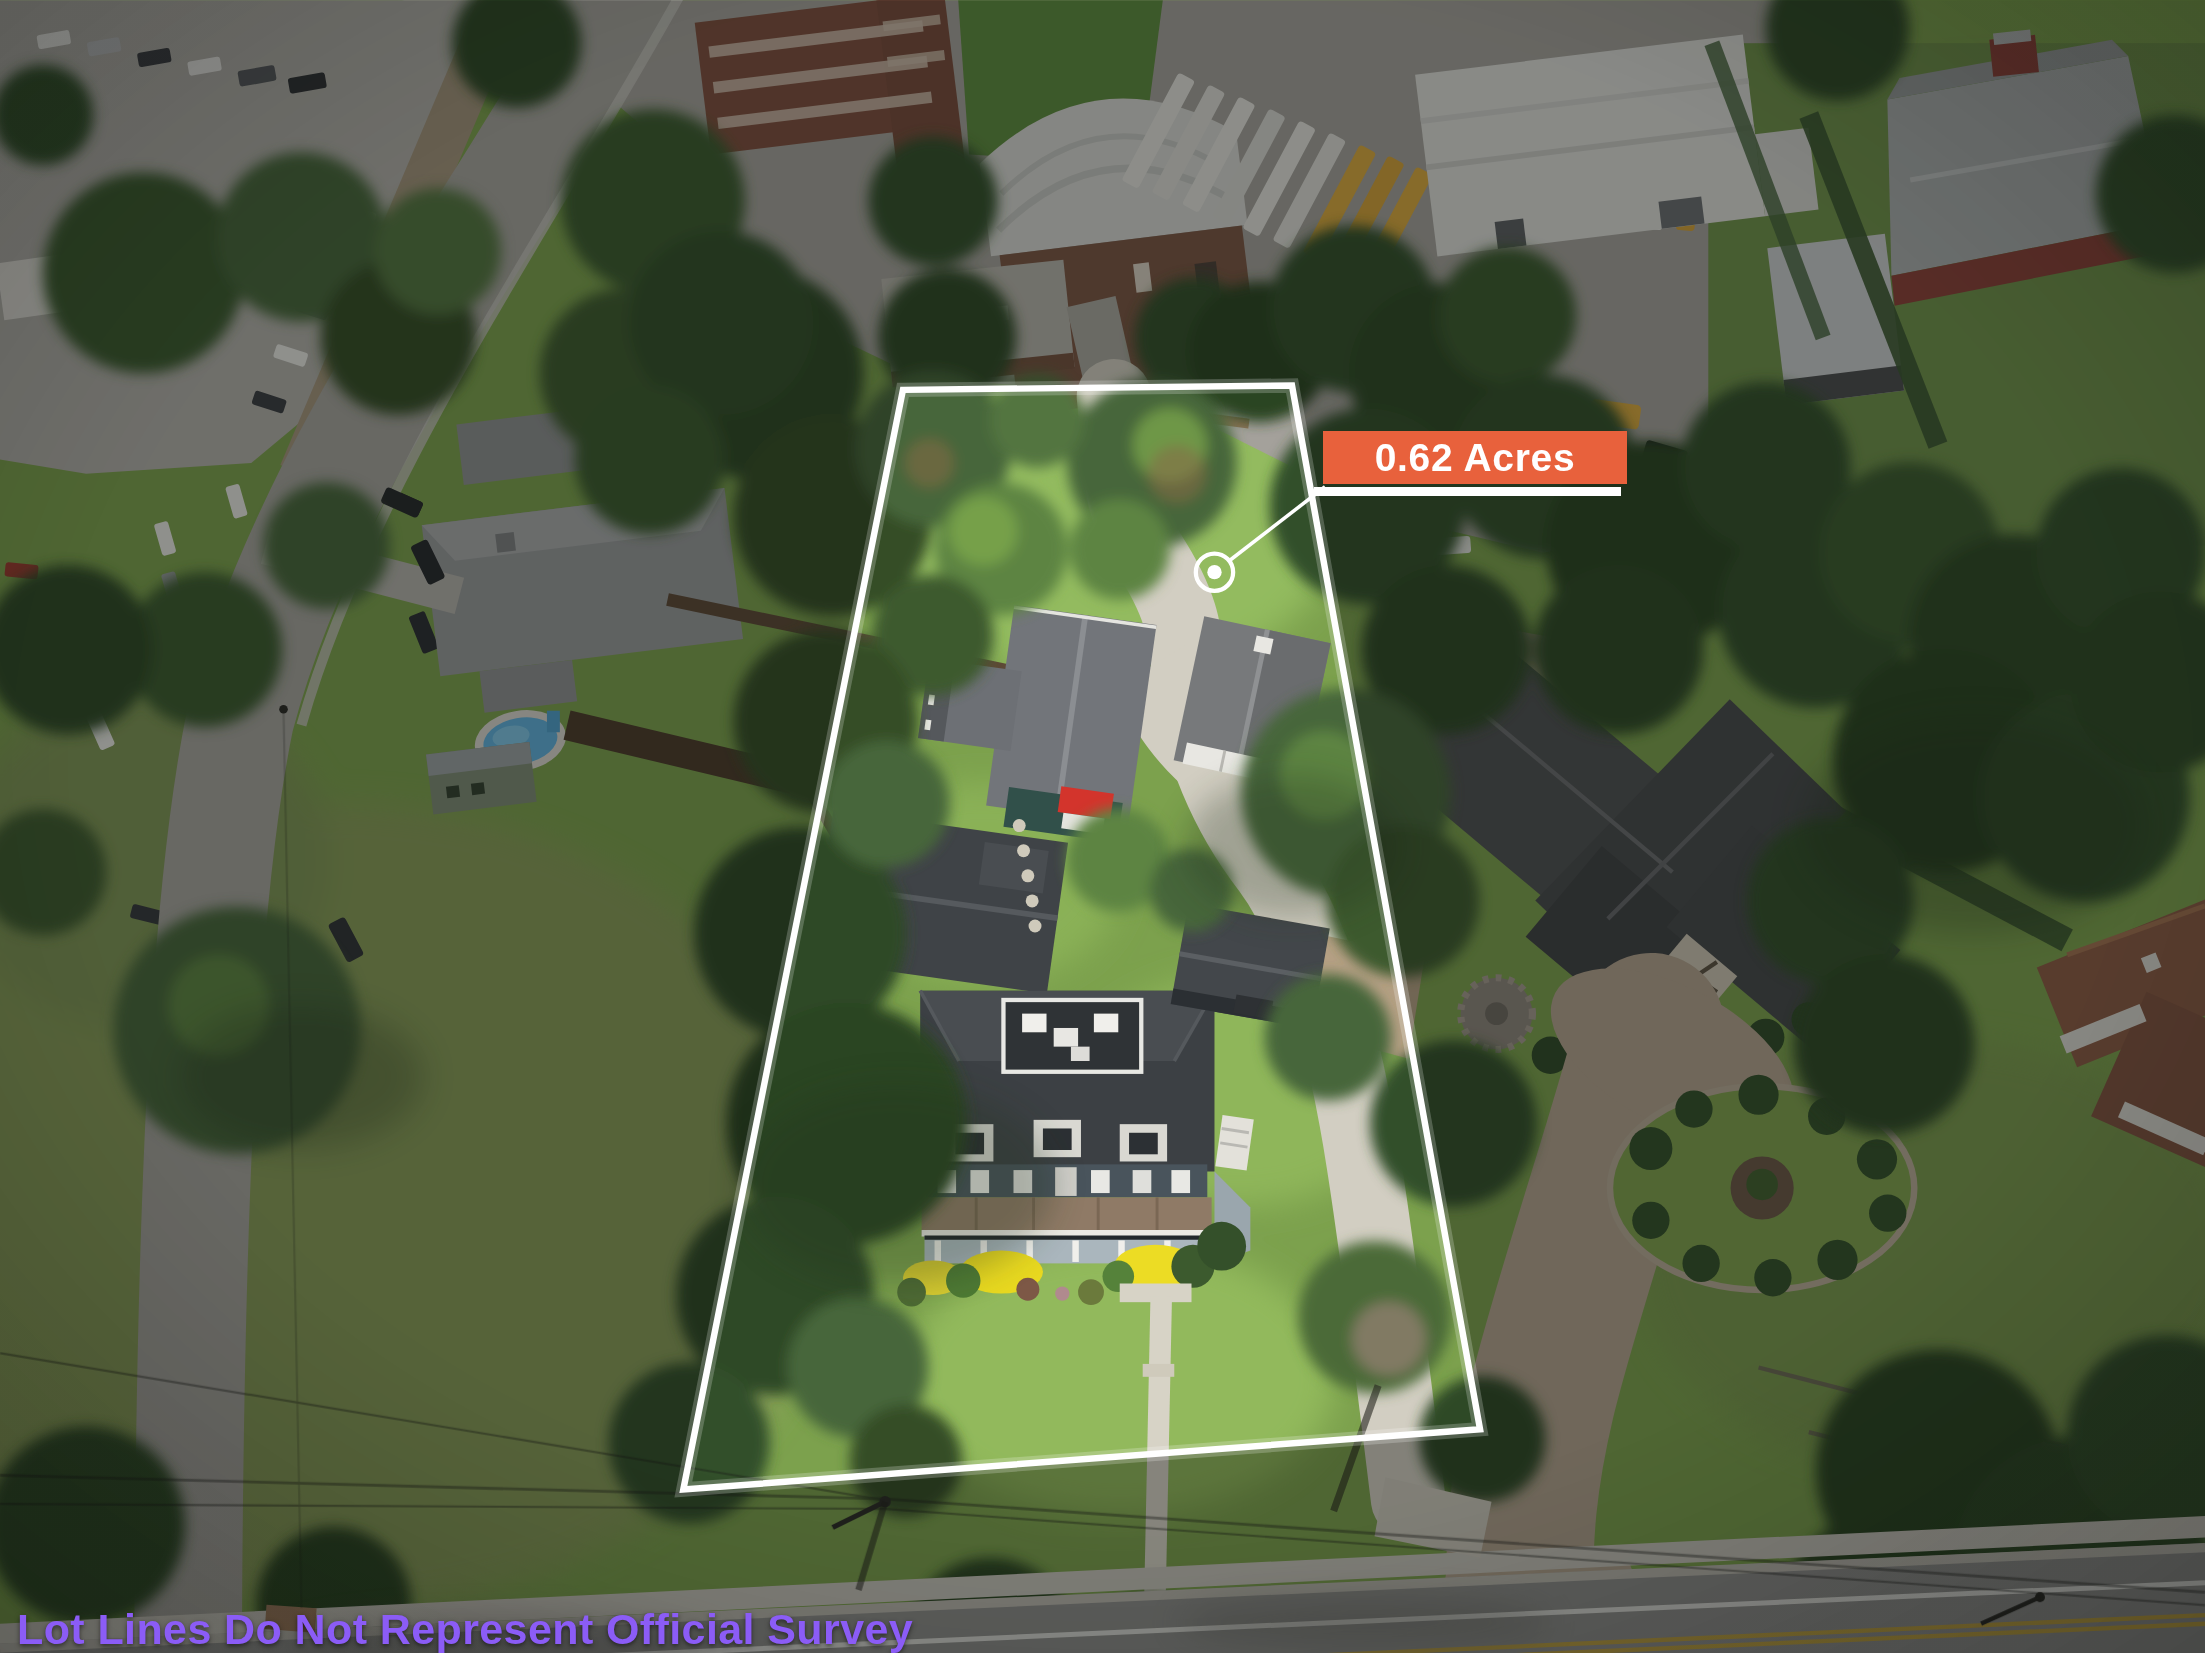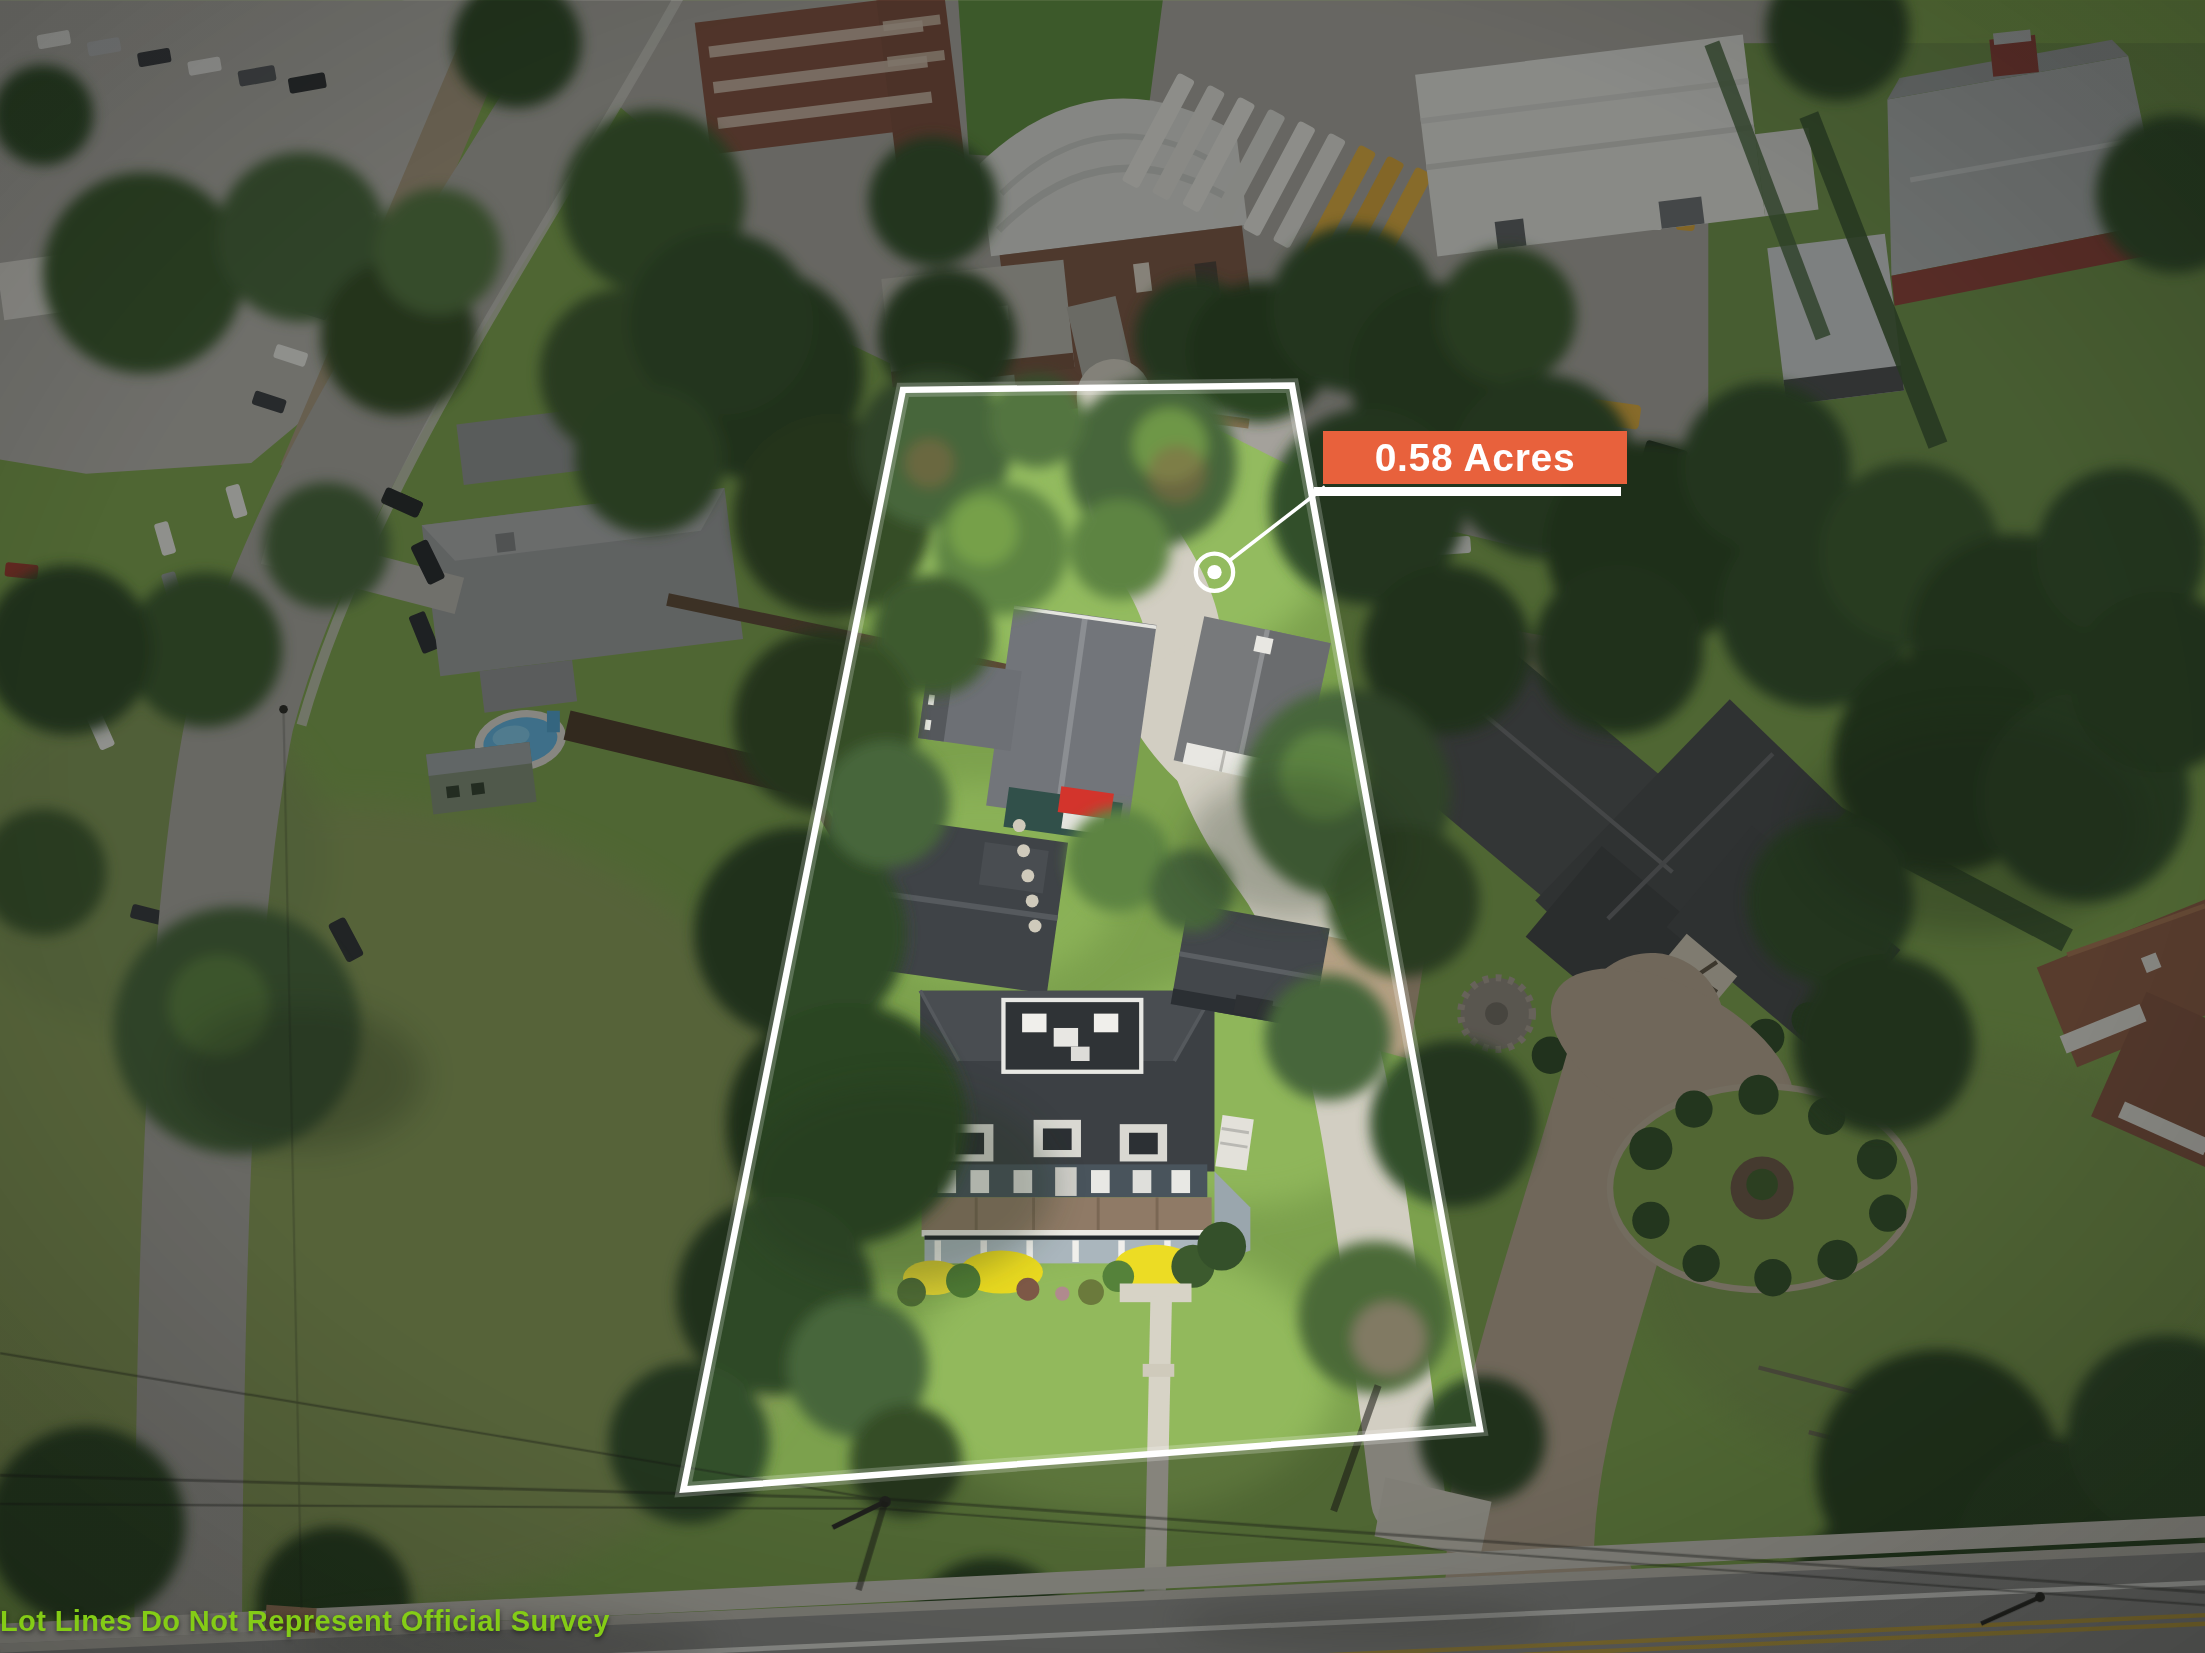--- a/index.html
+++ b/index.html
@@ -4,22 +4,22 @@
 <style>
   html,body{margin:0;padding:0;background:#000;}
   .stage{position:relative;width:2205px;height:1654px;overflow:hidden;
          font-family:"Liberation Sans", sans-serif;}
   .stage svg{position:absolute;left:0;top:0;}
   .badge{position:absolute;left:1323px;top:431px;width:304px;height:53px;
          background:var(--badge-bg,#E8613C);display:flex;align-items:center;justify-content:center;}
   .badge span{color:var(--badge-fg,#ffffff);font-weight:700;font-size:39px;letter-spacing:0.7px;}
   .badge-underline{position:absolute;left:1314px;top:487px;width:307px;height:9.3px;
          background:var(--line-col,#ffffff);}
-  .disclaimer{position:absolute;left:0;top:1605px;color:#84cc16;font-weight:700;
-         font-size:29px;letter-spacing:0.4px;text-shadow:0 2.2px 5.7px rgba(0,0,0,.55);white-space:nowrap;}
+  .disclaimer{position:absolute;left:17px;top:1605px;color:#8b5cf6;font-weight:700;
+         font-size:43px;letter-spacing:0.4px;text-shadow:0 2.2px 5.7px rgba(0,0,0,.55);white-space:nowrap;}
 </style>
 </head>
 <body>
 
 <div class="stage">
 
 <svg width="2205" height="1654" viewBox="0 0 3072 2304" xmlns="http://www.w3.org/2000/svg">
   <defs>
     <filter id="bTree" x="-40%" y="-40%" width="180%" height="180%">
           <feGaussianBlur stdDeviation="9"></feGaussianBlur>
@@ -537,20 +537,20 @@
   <g>
     <line x1="1846" y1="678" x2="1714" y2="780" stroke="#ffffff" stroke-width="5"></line>
   </g>
   <g>
     <circle cx="1692" cy="797" r="26" fill="none" stroke="#ffffff" stroke-width="6"></circle>
     <circle cx="1692" cy="797" r="10" fill="#ffffff"></circle>
   </g>
 </svg>
 
 <div class="badge">
-  <span>0.58 Acres</span>
+  <span>0.62 Acres</span>
 </div>
 <div class="badge-underline"></div>
 
 <div class="disclaimer">Lot Lines Do Not Represent Official Survey</div>
 
 </div>
 
 
 </body></html>

